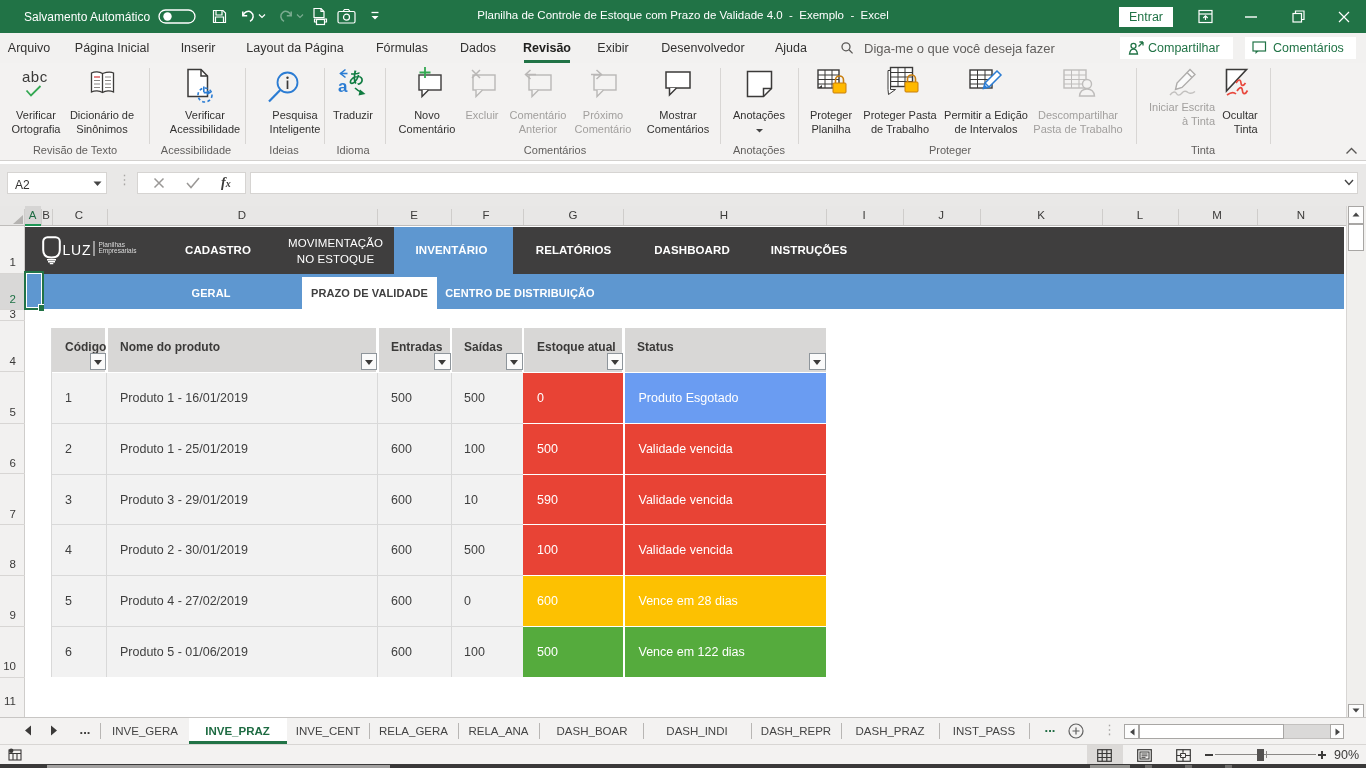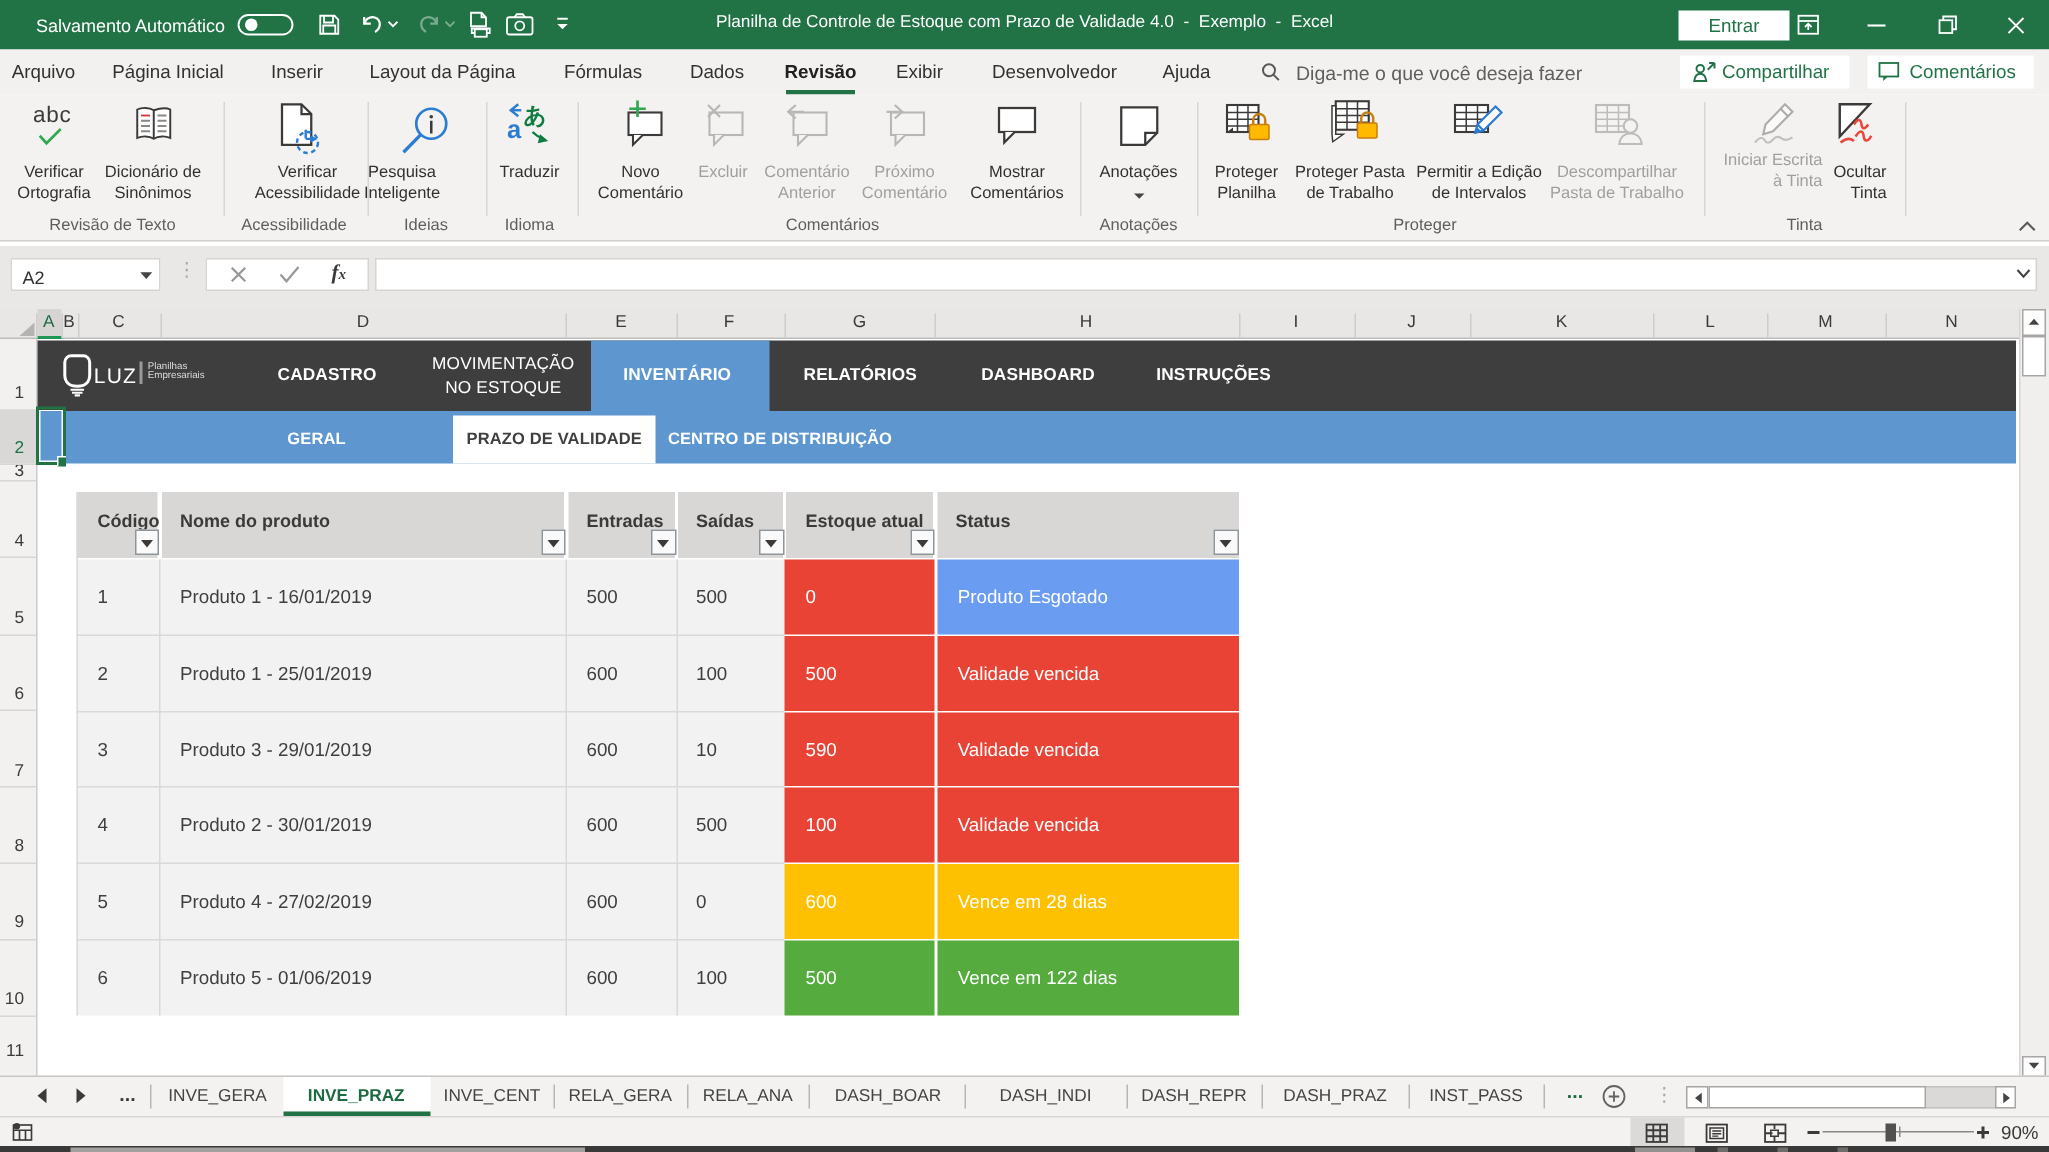--- a/index.html
+++ b/index.html
@@ -42,21 +42,21 @@
 <svg style="left:337px;top:9px" width="19" height="15" viewBox="0 0 19 15">
     <rect x="1" y="2.5" width="17" height="11.5" rx="1.5" fill="none" stroke="#fff" stroke-width="1.2"></rect>
     <path d="M6 2.5l1.5-2h4l1.5 2" fill="none" stroke="#fff" stroke-width="1.2"></path>
     <circle cx="9.5" cy="8.2" r="3" fill="none" stroke="#fff" stroke-width="1.2"></circle>
   </svg>
 <svg style="left:370px;top:11px" width="10" height="10" viewBox="0 0 10 10">
     <path d="M1.5 1.5h7" stroke="#fff" stroke-width="1.3"></path>
     <path d="M1.5 5l3.5 3.5L8.5 5z" fill="#fff"></path>
   </svg>
 <div class="t cx" style="left:683px;top:9px;color:#fff;font-size:11.5px">Planilha de Controle de Estoque com Prazo de Validade 4.0&nbsp; -&nbsp; Exemplo&nbsp; -&nbsp; Excel</div>
-<div class="ab" style="left:1119px;top:7px;width:74px;height:20px;background:#fff;color:#217346;font-size:12.5px;text-align:center;line-height:20px">Entrar</div>
+<div class="ab" style="left:1119px;top:7px;width:54px;height:20px;background:#fff;color:#217346;font-size:12.5px;text-align:center;line-height:20px">Entrar</div>
 <svg style="left:1198px;top:9px" width="15" height="15" viewBox="0 0 15 15">
     <rect x="1" y="1.5" width="13" height="12" fill="none" stroke="#fff" stroke-width="1.2"></rect>
     <path d="M1 5h13" stroke="#fff" stroke-width="1.2"></path>
     <path d="M7.5 11V7.2" stroke="#fff" stroke-width="1.2"></path>
     <path d="M5.3 9l2.2-2.2L9.7 9" fill="none" stroke="#fff" stroke-width="1.2"></path>
   </svg>
 <svg style="left:1245px;top:15.5px" width="12" height="2" viewBox="0 0 12 2">
     <path d="M0 1h12" stroke="#fff" stroke-width="1.4"></path>
   </svg>
 <svg style="left:1292px;top:10px" width="13" height="13" viewBox="0 0 13 13">
@@ -116,21 +116,21 @@
 <div class="t cx" style="left:759px;top:144px;color:#605e5c;font-size:11px">Anotações</div>
 <div class="t cx" style="left:950px;top:144px;color:#605e5c;font-size:11px">Proteger</div>
 <div class="t cx" style="left:1203px;top:144px;color:#605e5c;font-size:11px">Tinta</div>
 <svg style="left:1345px;top:147px" width="13" height="8" viewBox="0 0 13 8">
     <path d="M1.5 6.5L6.5 1.5l5 5" fill="none" stroke="#5a5856" stroke-width="1.4"></path>
   </svg>
 
 <div class="t cx" style="left:36px;top:109px;color:#323130;text-align:center;font-size:11px;line-height:13.5px">Verificar<br>Ortografia</div>
 <div class="t cx" style="left:102px;top:109px;color:#323130;text-align:center;font-size:11px;line-height:13.5px">Dicionário de<br>Sinônimos</div>
 <div class="t cx" style="left:205px;top:109px;color:#323130;text-align:center;font-size:11px;line-height:13.5px">Verificar<br>Acessibilidade</div>
-<div class="t cx" style="left:268px;top:109px;color:#323130;text-align:center;font-size:11px;line-height:13.5px">Pesquisa<br>Inteligente</div>
+<div class="t cx" style="left:295px;top:109px;color:#323130;text-align:center;font-size:11px;line-height:13.5px">Pesquisa<br>Inteligente</div>
 <div class="t cx" style="left:353px;top:109px;color:#323130;text-align:center;font-size:11px;line-height:13.5px">Traduzir</div>
 <div class="t cx" style="left:427px;top:109px;color:#323130;text-align:center;font-size:11px;line-height:13.5px">Novo<br>Comentário</div>
 <div class="t cx" style="left:482px;top:109px;color:#a19f9d;text-align:center;font-size:11px;line-height:13.5px">Excluir</div>
 <div class="t cx" style="left:538px;top:109px;color:#a19f9d;text-align:center;font-size:11px;line-height:13.5px">Comentário<br>Anterior</div>
 <div class="t cx" style="left:603px;top:109px;color:#a19f9d;text-align:center;font-size:11px;line-height:13.5px">Próximo<br>Comentário</div>
 <div class="t cx" style="left:678px;top:109px;color:#323130;text-align:center;font-size:11px;line-height:13.5px">Mostrar<br>Comentários</div>
 <div class="t cx" style="left:759px;top:109px;color:#323130;text-align:center;font-size:11px;line-height:13.5px">Anotações</div>
 <svg style="left:755px;top:128px" width="9" height="6" viewBox="0 0 9 6">
     <path d="M1 1l3.5 3.5L8 1z" fill="#444"></path>
   </svg>

